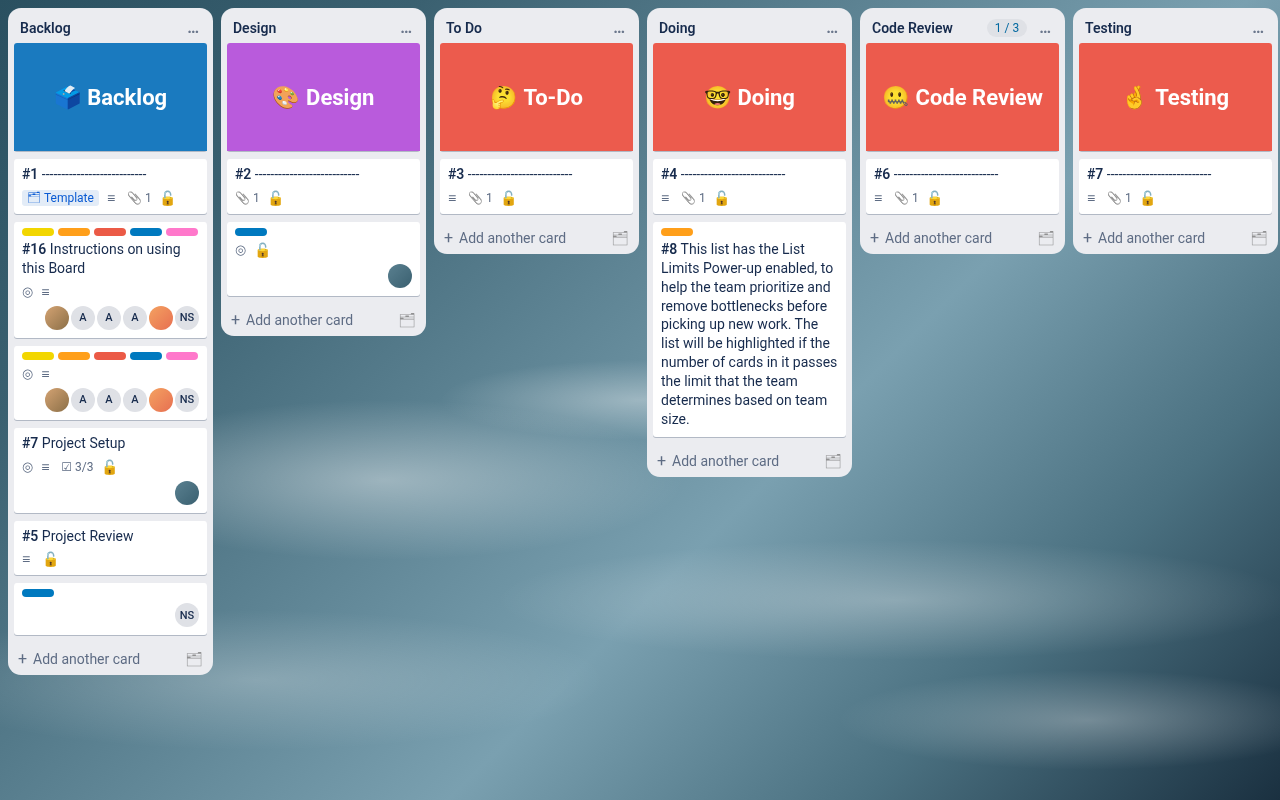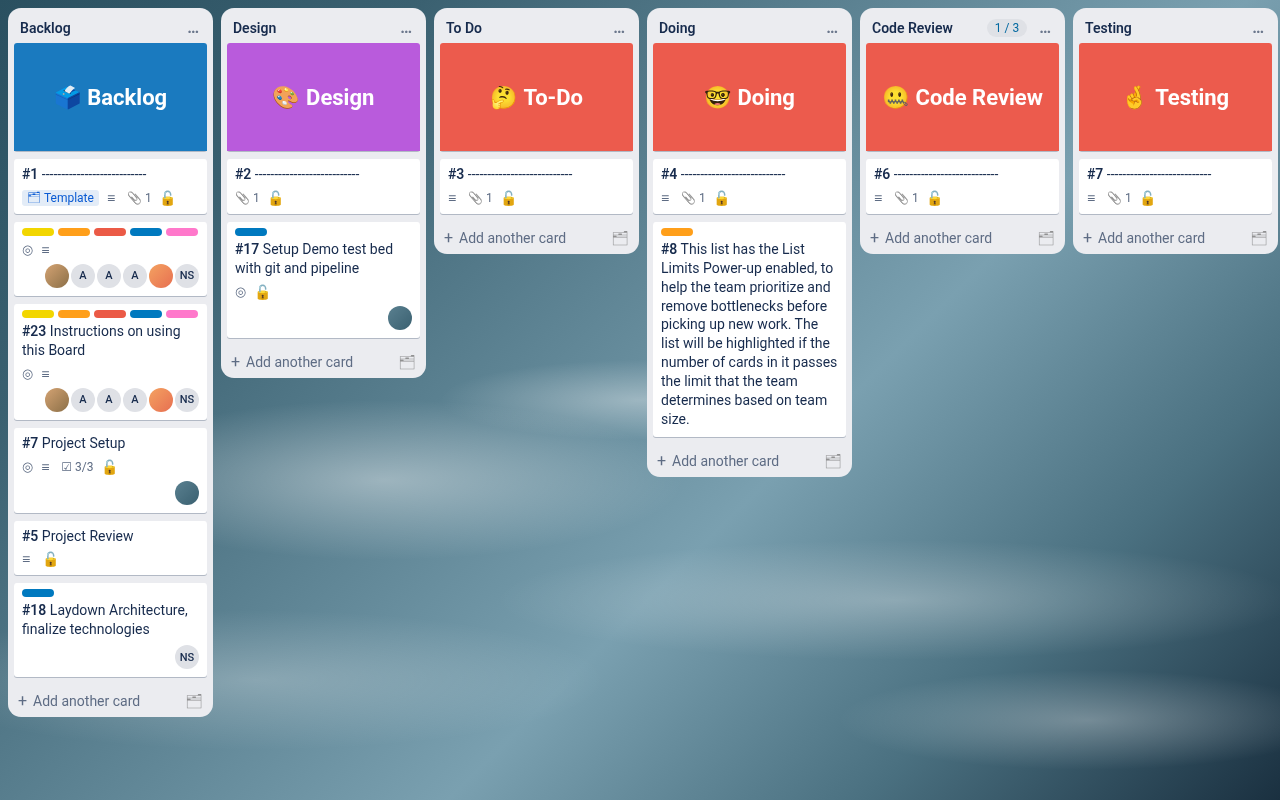--- a/index.html
+++ b/index.html
@@ -222,20 +222,21 @@
         </div>
         <div class="card">
           <div class="card-body">
             <div class="labels">
               <div class="label" style="background: rgb(242, 214, 0);"></div>
               <div class="label" style="background: rgb(255, 159, 26);"></div>
               <div class="label" style="background: rgb(235, 90, 70);"></div>
               <div class="label" style="background: rgb(0, 121, 191);"></div>
               <div class="label" style="background: rgb(255, 120, 203);"></div>
             </div>
+            <div class="card-text"><span class="card-num">#16</span><span> Instructions on using this Board</span></div>
             <div class="badges">
               <span class="badge icon-eye"></span>
               <span class="badge icon-desc"></span>
             </div>
             <div class="members">
               <div class="avatar photo1"></div>
               <div class="avatar initials">A</div>
               <div class="avatar initials">A</div>
               <div class="avatar initials">A</div>
               <div class="avatar photo2"></div>
@@ -245,21 +246,20 @@
         </div>
         <div class="card">
           <div class="card-body">
             <div class="labels">
               <div class="label" style="background: rgb(242, 214, 0);"></div>
               <div class="label" style="background: rgb(255, 159, 26);"></div>
               <div class="label" style="background: rgb(235, 90, 70);"></div>
               <div class="label" style="background: rgb(0, 121, 191);"></div>
               <div class="label" style="background: rgb(255, 120, 203);"></div>
             </div>
-            <div class="card-text"><span class="card-num">#23</span><span> Instructions on using this Board</span></div>
             <div class="badges">
               <span class="badge icon-eye"></span>
               <span class="badge icon-desc"></span>
             </div>
             <div class="members">
               <div class="avatar photo1"></div>
               <div class="avatar initials">A</div>
               <div class="avatar initials">A</div>
               <div class="avatar initials">A</div>
               <div class="avatar photo2"></div>
@@ -291,21 +291,20 @@
               <span class="badge icon-desc"></span>
               <span class="unlock-icon">🔓</span>
             </div>
           </div>
         </div>
         <div class="card">
           <div class="card-body">
             <div class="labels">
               <div class="label" style="background: rgb(0, 121, 191);"></div>
             </div>
-            <div class="card-text"><span class="card-num">#18</span><span> Laydown Architecture, finalize technologies</span></div>
             <div class="members">
               <div class="avatar initials">NS</div>
             </div>
           </div>
         </div>
       </div>
       <div class="add-card">
         <div class="add-card-left">
           <span class="plus-icon">+</span>
           <span>Add another card</span>
@@ -335,21 +334,20 @@
               </span>
               <span class="unlock-icon">🔓</span>
             </div>
           </div>
         </div>
         <div class="card">
           <div class="card-body">
             <div class="labels">
               <div class="label" style="background: rgb(0, 121, 191);"></div>
             </div>
-            <div class="card-text"><span class="card-num">#17</span><span> Setup Demo test bed with git and pipeline</span></div>
             <div class="badges">
               <span class="badge icon-eye"></span>
               <span class="unlock-icon">🔓</span>
             </div>
             <div class="members">
               <div class="avatar photo3"></div>
             </div>
           </div>
         </div>
       </div>

